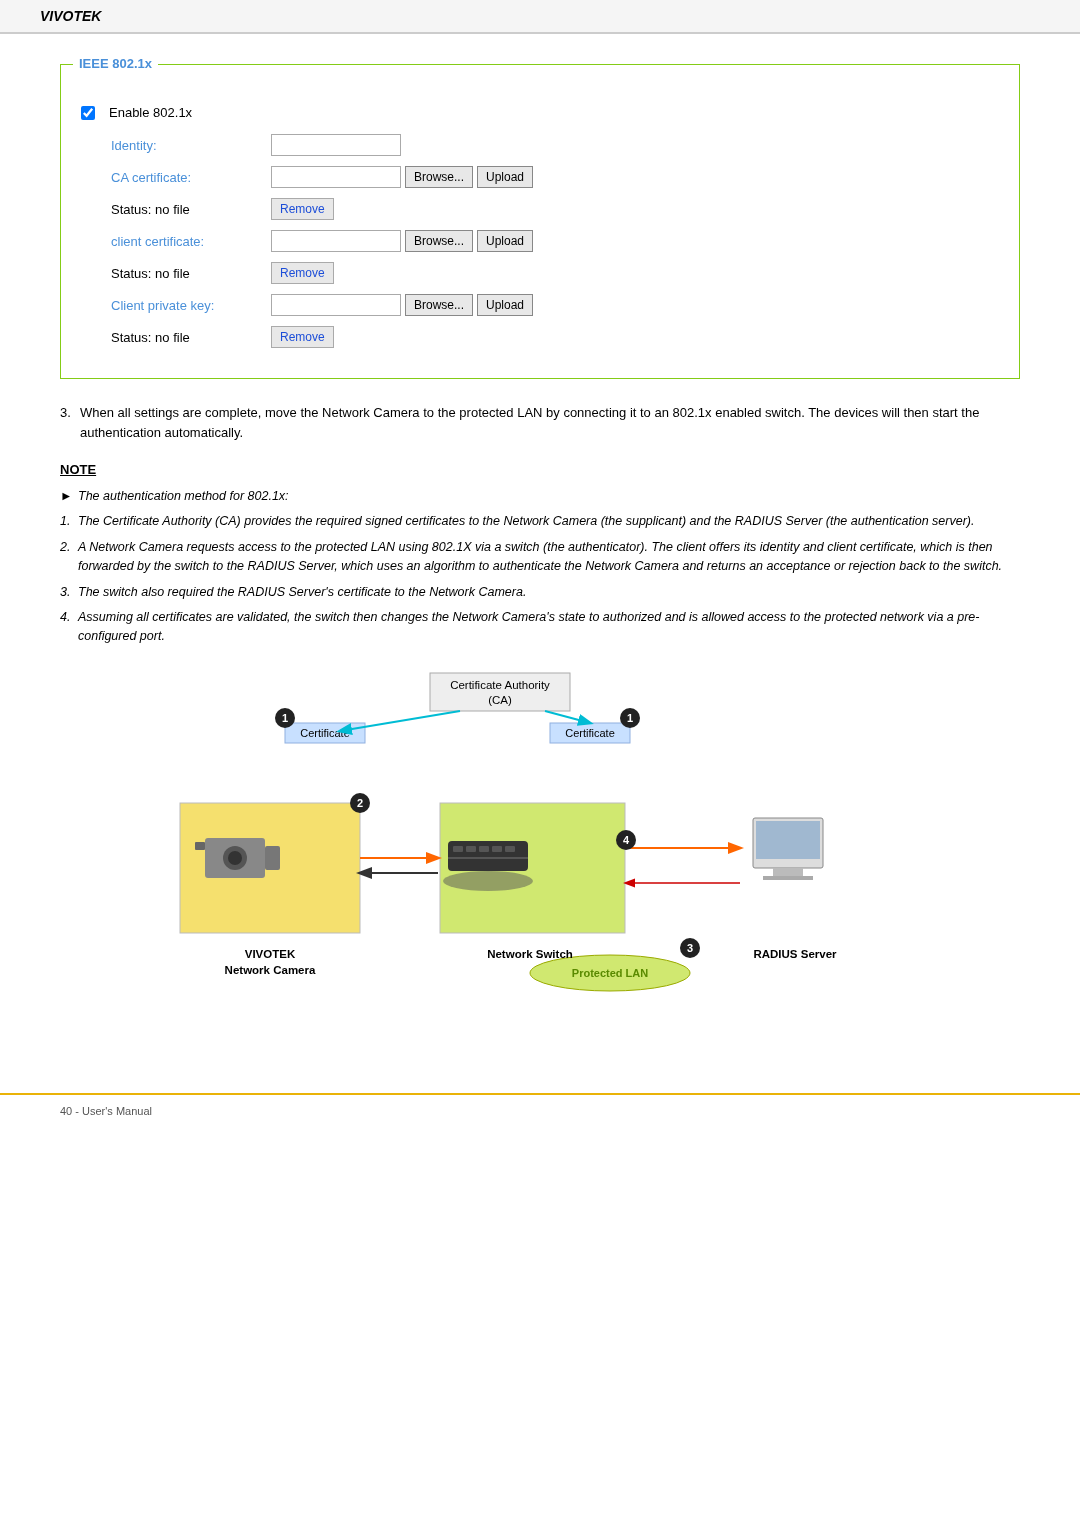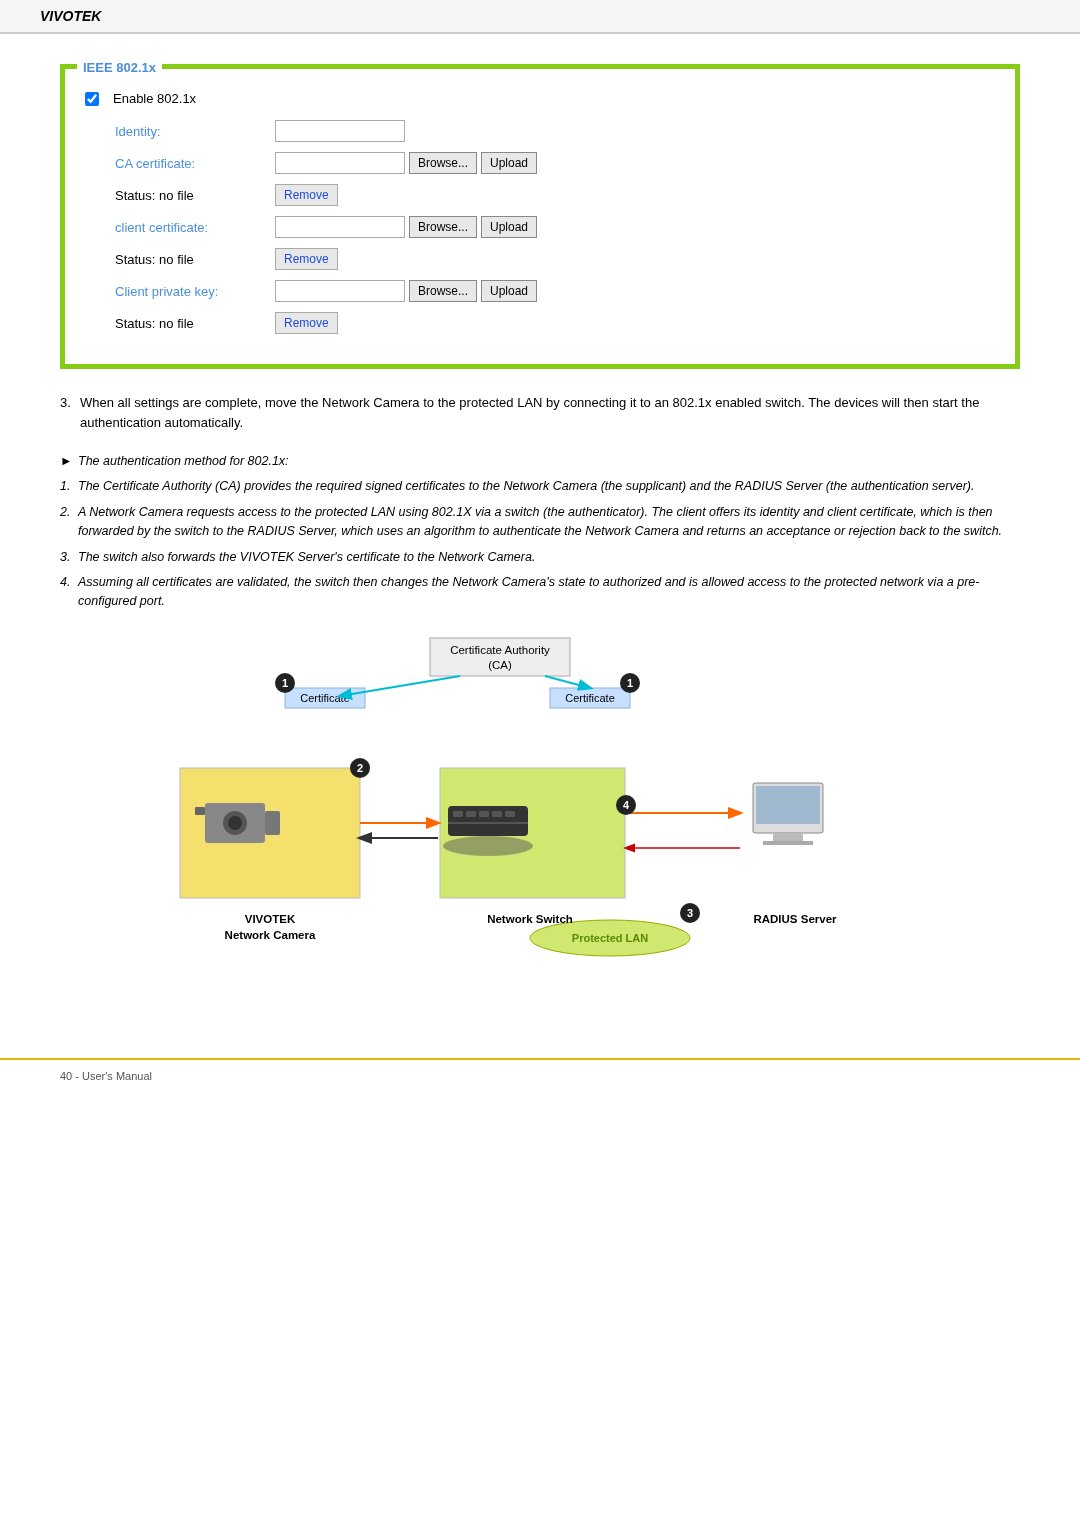--- a/index.html
+++ b/index.html
@@ -20,22 +20,22 @@
       font-weight: bold;
       font-style: italic;
       font-size: 14px;
       color: #000;
     }
     .content {
       padding: 30px 60px 40px 60px;
     }
     
     .ieee-box {
-      border: 5px solid #84cc16;
-      padding: 16px 20px 20px 20px;
+      border: 1px solid #84cc16;
+      padding: 34px 20px 20px 20px;
       margin-bottom: 24px;
       position: relative;
     }
     .ieee-box-title {
       position: absolute;
       top: -9px;
       left: 12px;
       background: #fff;
       padding: 0 6px;
       font-size: 13px;
@@ -228,36 +228,37 @@
   </div>
 
   <div class="para-section">
     <div class="para-item">
       <span class="para-num">3.</span>
       <span>When all settings are complete, move the Network Camera to the protected LAN by connecting it to an 802.1x enabled switch. The devices will then start the authentication automatically.</span>
     </div>
   </div>
 
   <div class="note-section">
+    <div class="note-title">NOTE</div>
     <div class="note-list">
       <div class="note-item">
         <span class="note-bullet">►</span>
         <span>The authentication method for 802.1x:</span>
       </div>
       <div class="note-item">
         <span class="note-num">1.</span>
         <span>The Certificate Authority (CA) provides the required signed certificates to the Network Camera (the supplicant) and the RADIUS Server (the authentication server).</span>
       </div>
       <div class="note-item">
         <span class="note-num">2.</span>
         <span>A Network Camera requests access to the protected LAN using 802.1X via a switch (the authenticator). The client offers its identity and client certificate, which is then forwarded by the switch to the RADIUS Server, which uses an algorithm to authenticate the Network Camera and returns an acceptance or rejection back to the switch.</span>
       </div>
       <div class="note-item">
         <span class="note-num">3.</span>
-        <span>The switch also forwards the VIVOTEK Server's certificate to the Network Camera.</span>
+        <span>The switch also required the RADIUS Server's certificate to the Network Camera.</span>
       </div>
       <div class="note-item">
         <span class="note-num">4.</span>
         <span>Assuming all certificates are validated, the switch then changes the Network Camera's state to authorized and is allowed access to the protected network via a pre-configured port.</span>
       </div>
     </div>
   </div>
 
   <div style="position:relative; width:820px; height:360px; margin: 10px auto 0 auto;">
     <svg width="820" height="360">

